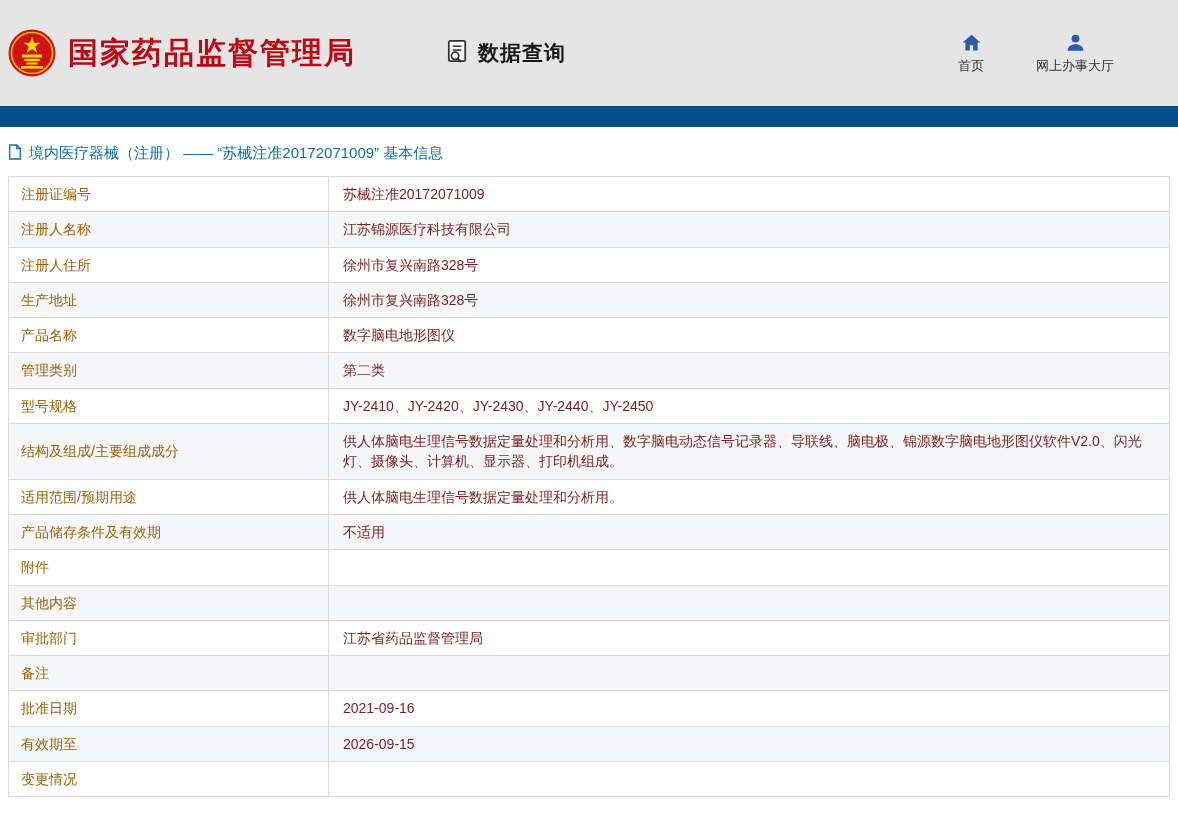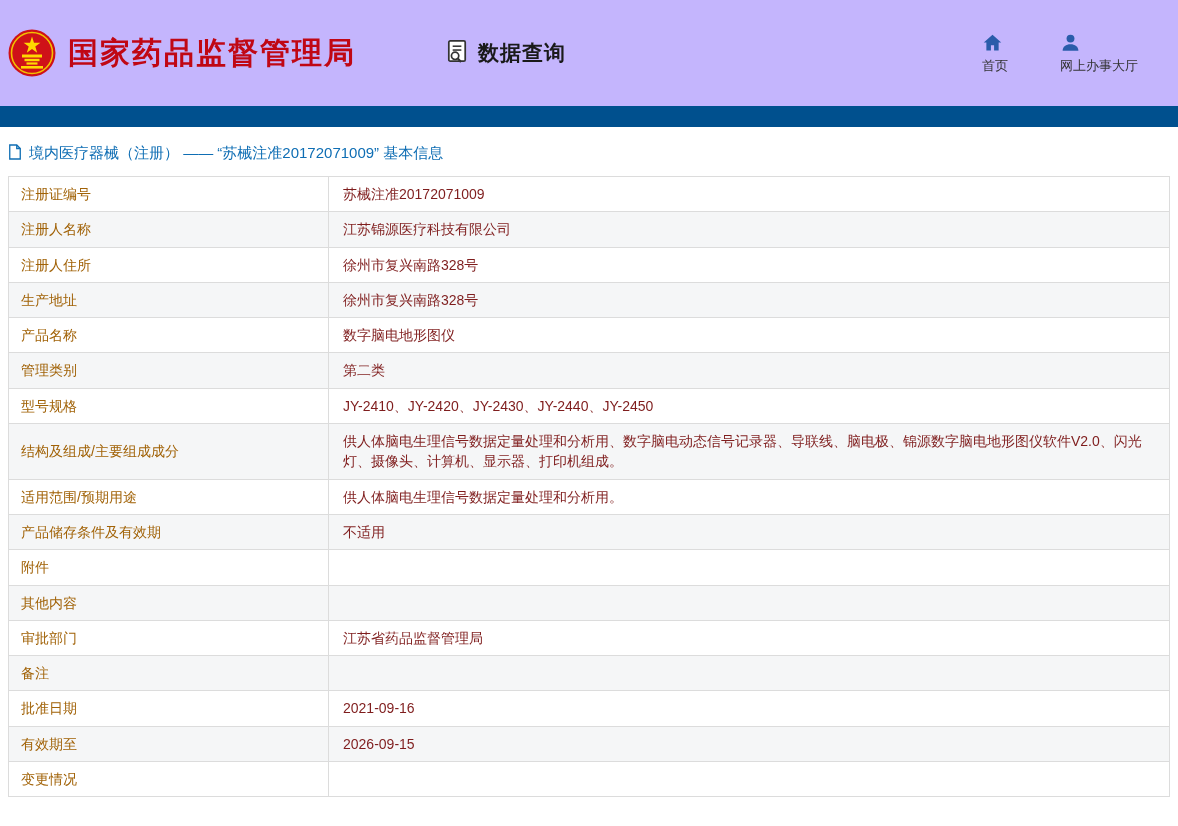--- a/index.html
+++ b/index.html
@@ -7,37 +7,37 @@
   body {
     width:1178px; height:826px; overflow:hidden;
     font-family:"Liberation Sans","DejaVu Sans",sans-serif;
     color:#333;
   }
 
   
   .header {
     height:106px;
     display:flex; align-items:center;
-    padding:0 40px 0 8px;
-    background:#c4b5fd;
+    padding:0 64px 0 8px;
+    background:#e5e5e5;
   }
   .brand { display:flex; align-items:center; gap:12px; }
   .logo svg { display:block; }
   .brand-text .cn {
     font-size:30px; font-weight:bold; color:#c00714; letter-spacing:2px;
     line-height:1.15;
   }
   .brand-text .en { font-size:13.5px; color:#1a4f9c; margin-top:3px; }
 
   .query { display:flex; align-items:center; gap:7px; margin-left:88px; }
   .query .q-label { font-size:21px; font-weight:bold; color:#1a1a1a; letter-spacing:1px; }
 
   .topnav { margin-left:auto; display:flex; gap:52px; }
   .nav-item {
-    display:flex; flex-direction:column; 
+    display:flex; flex-direction:column; align-items:center; 
     cursor:pointer; text-decoration:none;
   }
   .nav-item .txt { font-size:13px; color:#333; }
 
   
   .blue-bar { height:21px; background:#00508e; }
 
   
   .breadcrumb {
     display:flex; align-items:flex-start; gap:7px;

